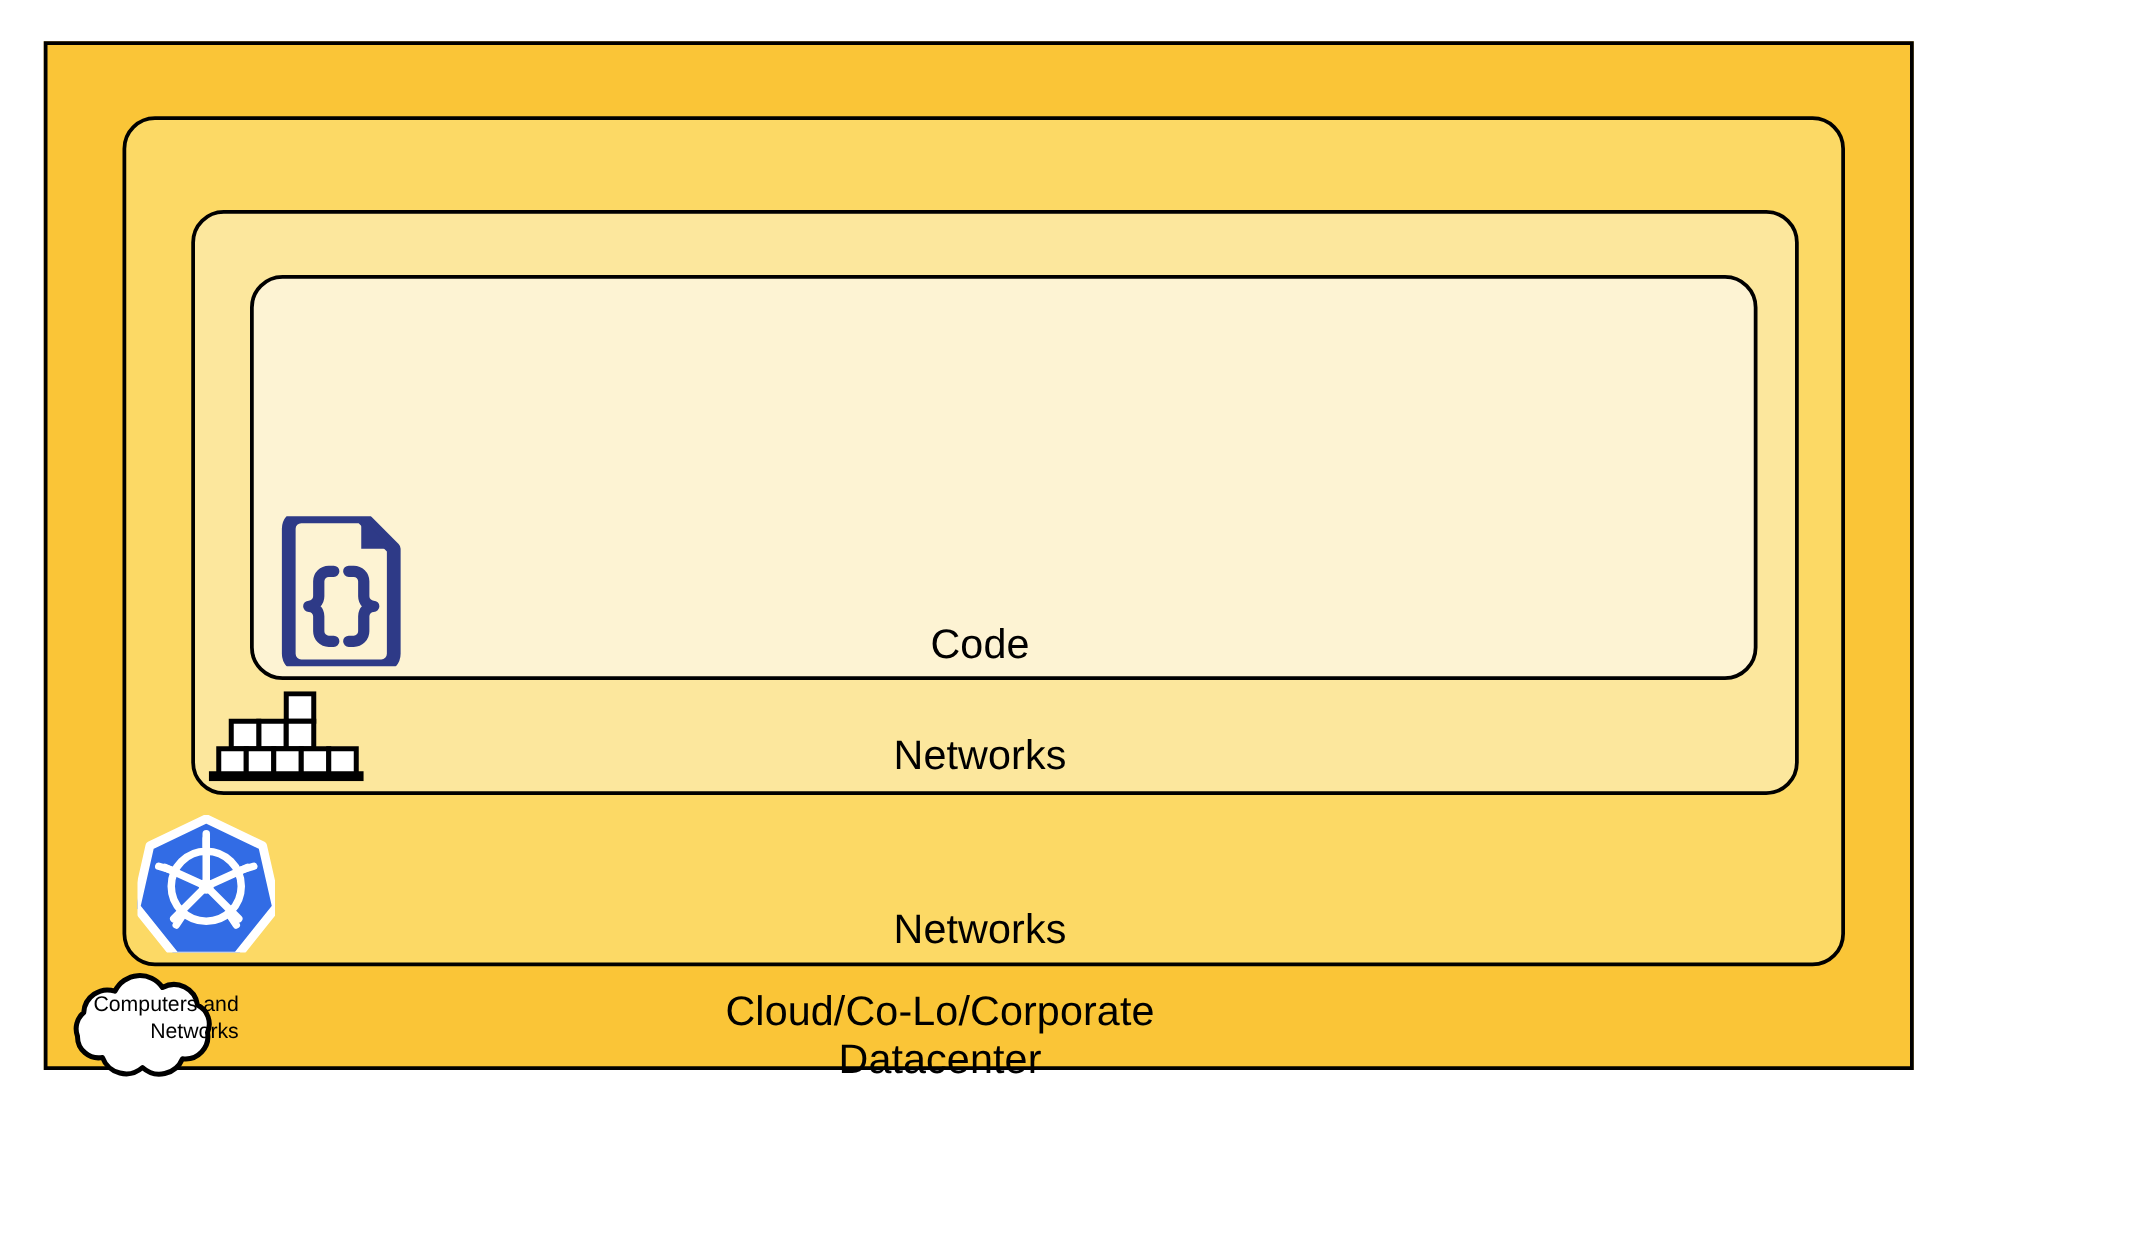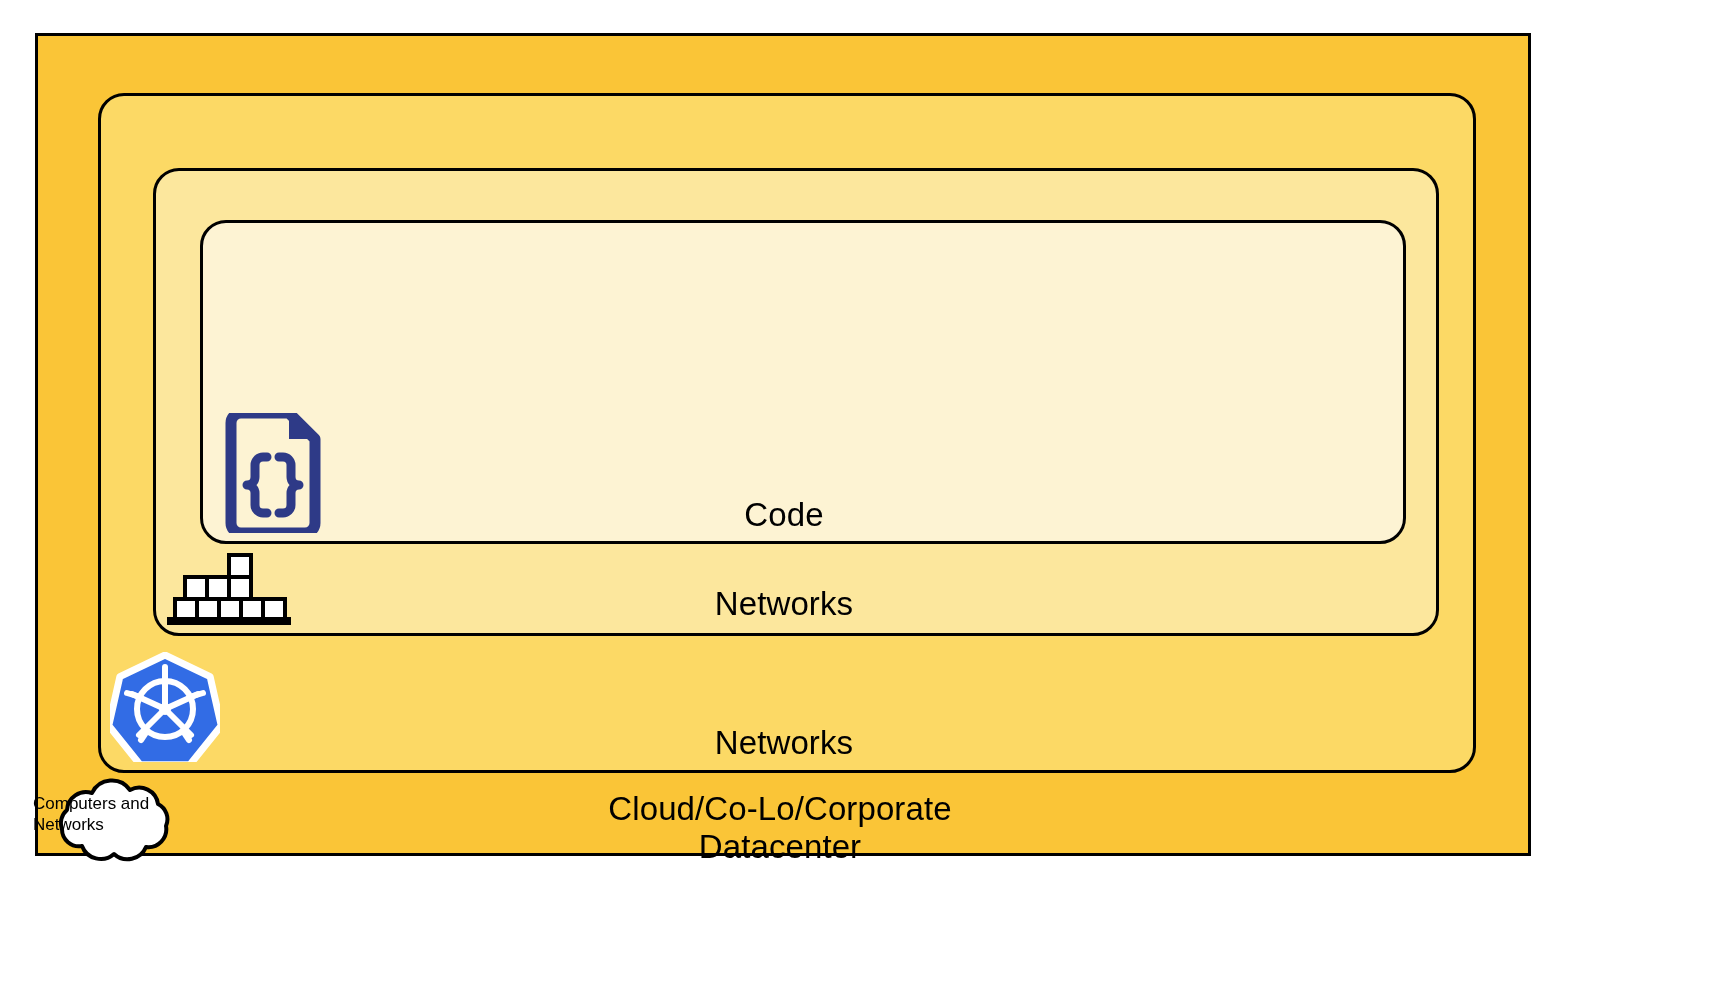--- a/index.html
+++ b/index.html
@@ -72,21 +72,21 @@
     line-height: 1.14;
     text-align: center;
     white-space: pre-line;
     transform: translateX(-50%);
     letter-spacing: 0.1px;
   }
 
   .label-code      { left: 784px; top: 496px; }
   .label-container { left: 784px; top: 585px; }
   .label-cluster   { left: 784px; top: 724px; }
-  .label-datacenter{ left: 780px; top: 790px; }
+  .label-datacenter{ left: 752px; top: 790px; }
 
   
   .icon {
     position: absolute;
   }
 
   .icon-code-doc {
     left: 219px;
     top: 413px;
     width: 106px;
@@ -114,21 +114,21 @@
     top: 776px;
     width: 158px;
     height: 86px;
   }
   .cloud-callout svg { display: block; }
   .cloud-text {
     position: absolute;
     left: 33px;
     top: 793px;
     width: 158px;
-    text-align: left;
+    text-align: right;
     font-size: 17px;
     line-height: 1.25;
     color: #000000;
     white-space: pre-line;
     pointer-events: none;
   }
 </style>
 </head>
 <body>
 

